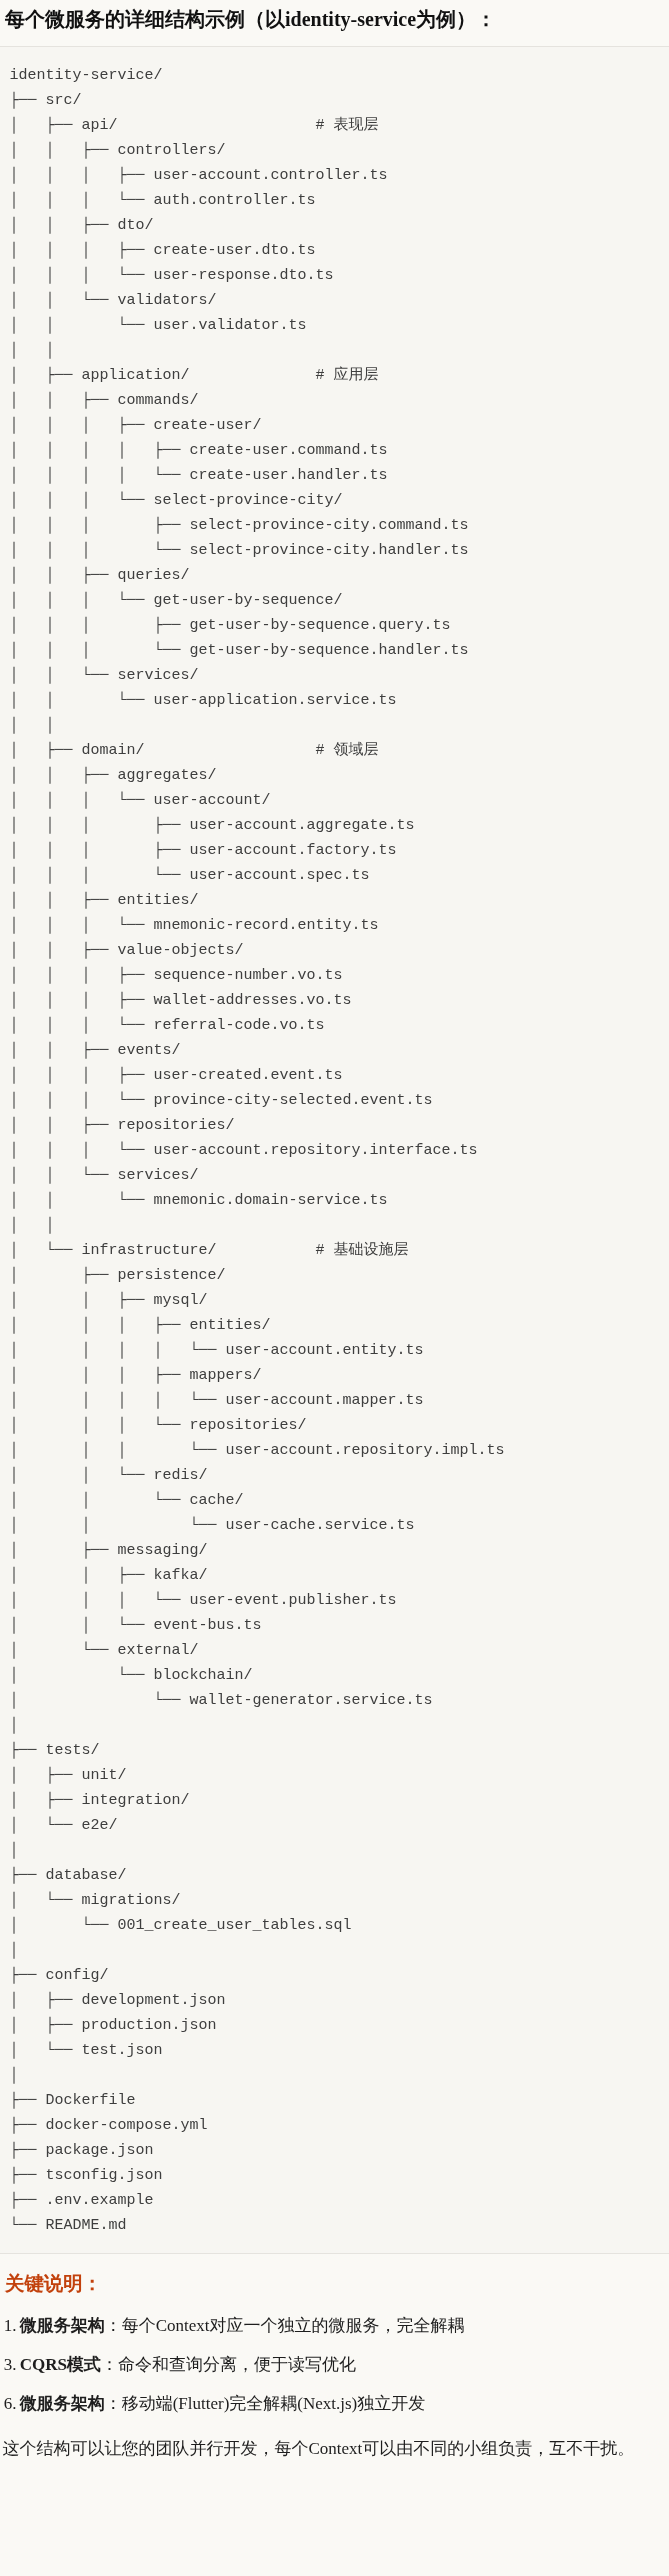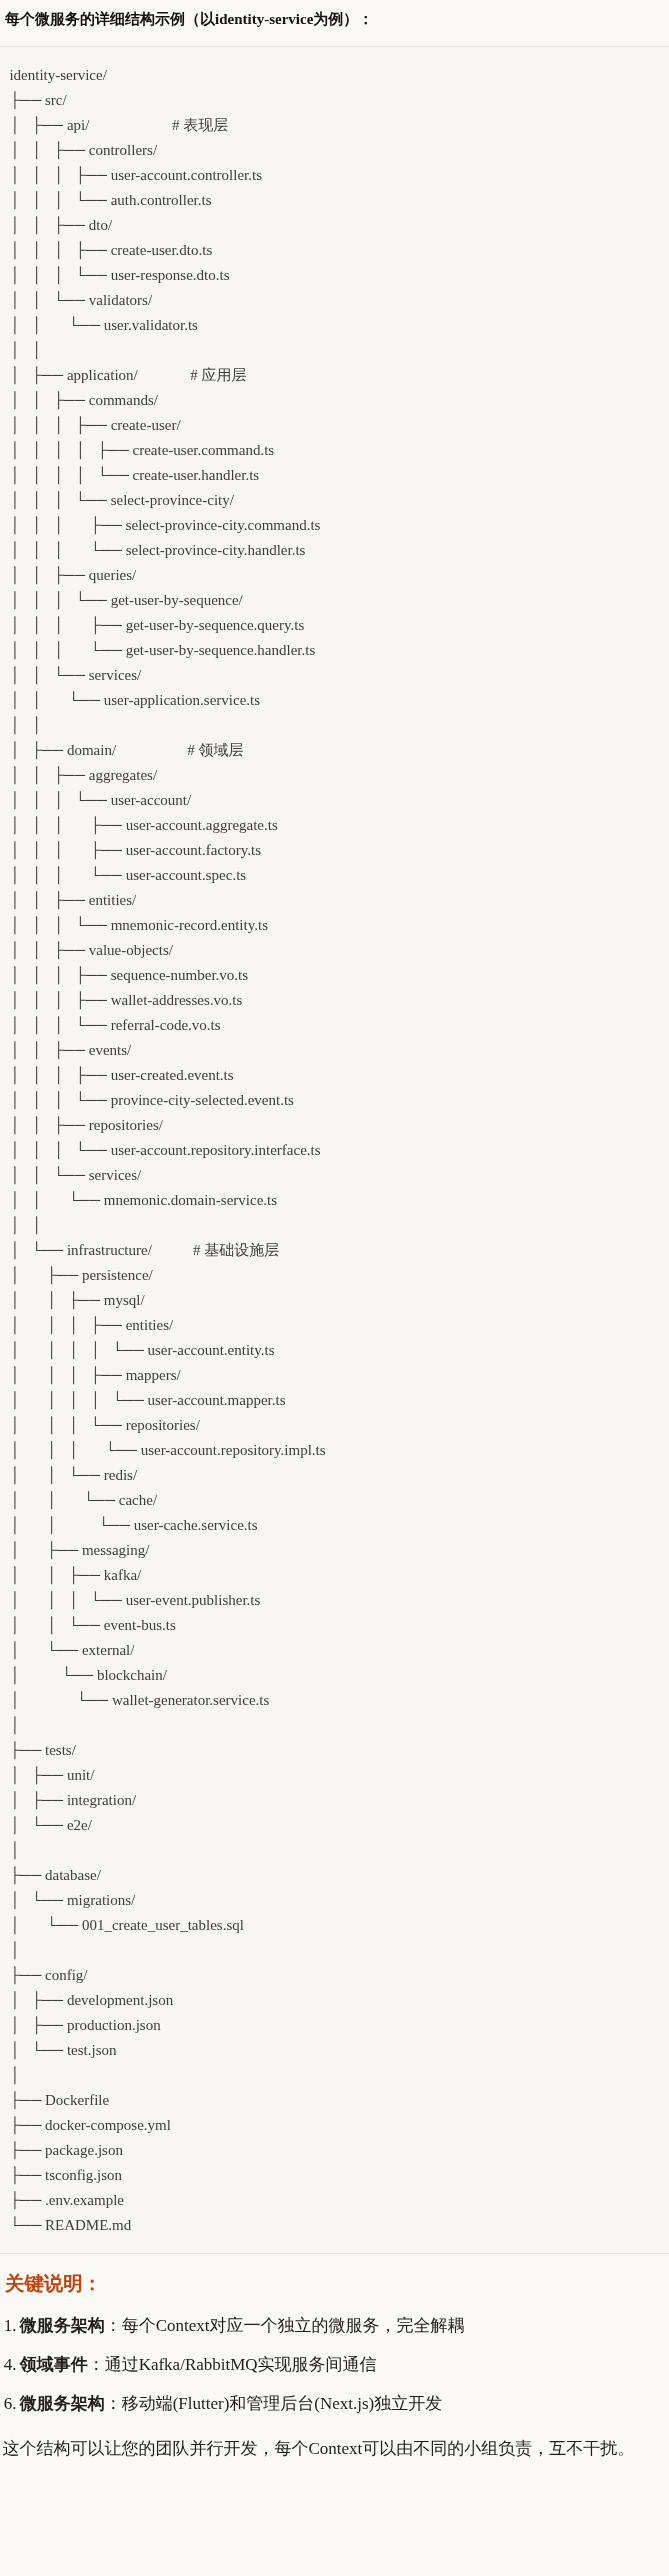--- a/index.html
+++ b/index.html
@@ -6,36 +6,36 @@
     margin: 0;
     padding: 0;
     background: #faf9f5;
   }
   body {
     width: 669px;
     font-family: "Liberation Serif", "DejaVu Serif", serif;
     color: #212121;
   }
   .page-title {
-    font-size: 15px;
+    font-size: 20px;
     font-weight: bold;
     color: #111111;
     margin: 6.3px 0 0 5px;
     line-height: 27.5px;
   }
   .codeblock {
     margin-top: 12.5px;
     background: #f7f6f2;
     border-top: 0.6px solid #e5e3de;
     border-bottom: 0.6px solid #e5e3de;
   }
   .codeblock pre {
     margin: 0;
     padding: 15.6px 6.3px 15px 9.4px;
-    font-family: Liberation Serif, serif;
+    font-family: Liberation Mono, monospace;
     font-size: 15px;
     line-height: 25px;
     color: #3e3e3e;
     white-space: pre;
     overflow: hidden;
   }
   .notes-title {
     font-size: 19.4px;
     font-weight: bold;
     color: #c2410c;
@@ -158,18 +158,18 @@
 ├── package.json
 ├── tsconfig.json
 ├── .env.example
 └── README.md</pre>
 </div>
 
 <h2 class="notes-title">关键说明：</h2>
 
 <ol class="notes-list">
   <li><span class="num">1.</span><strong class="term">微服务架构</strong><span>：每个Context对应一个独立的微服务，完全解耦</span></li>
-  <li><span class="num">4.</span><strong class="term">领域事件</strong><span>：通过Kafka/RabbitMQ实现服务间通信</span></li>
-  <li><span class="num">6.</span><strong class="term">微服务架构</strong><span>：移动端(Flutter)和管理后台(Next.js)独立开发</span></li>
+  <li><span class="num">3.</span><strong class="term">CQRS模式</strong><span>：命令和查询分离，便于读写优化</span></li>
+  <li><span class="num">6.</span><strong class="term">微服务架构</strong><span>：移动端(Flutter)完全解耦(Next.js)独立开发</span></li>
 </ol>
 
 <p class="closing">这个结构可以让您的团队并行开发，每个Context可以由不同的小组负责，互不干扰。</p>
 
 
 </body></html>

